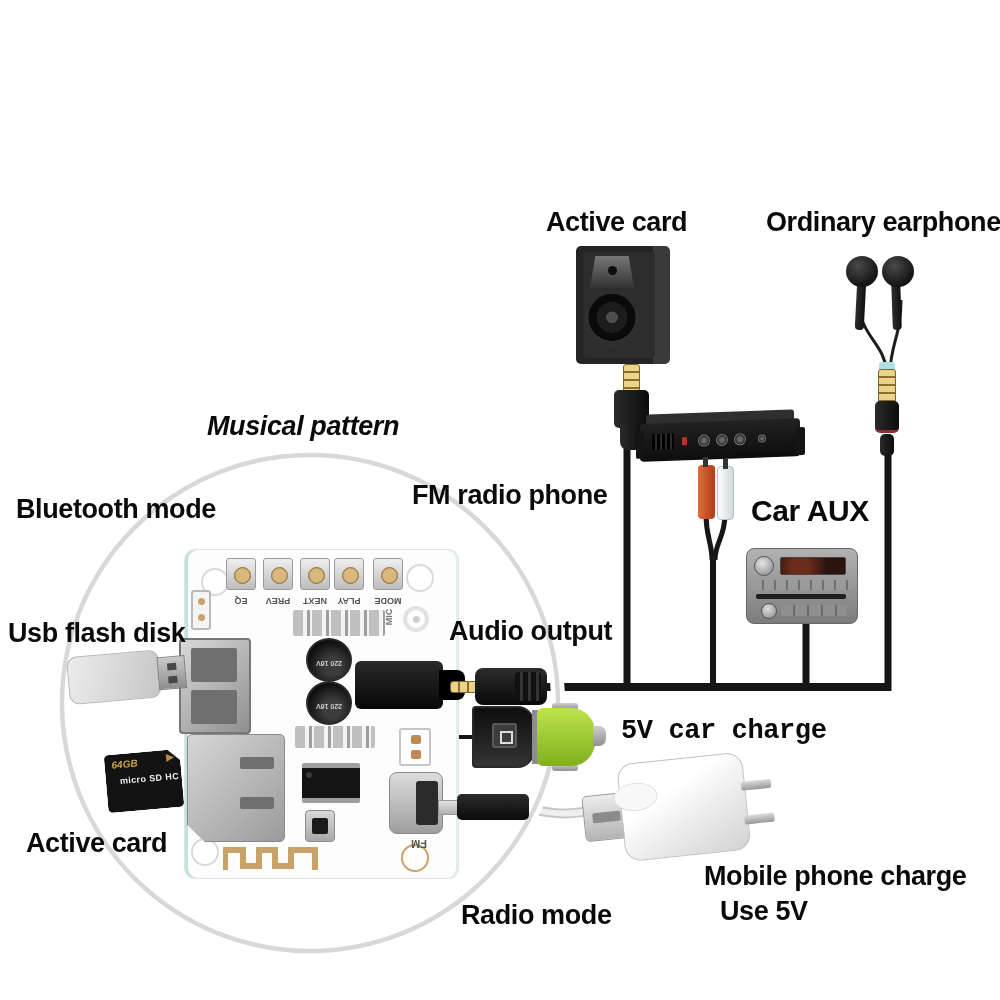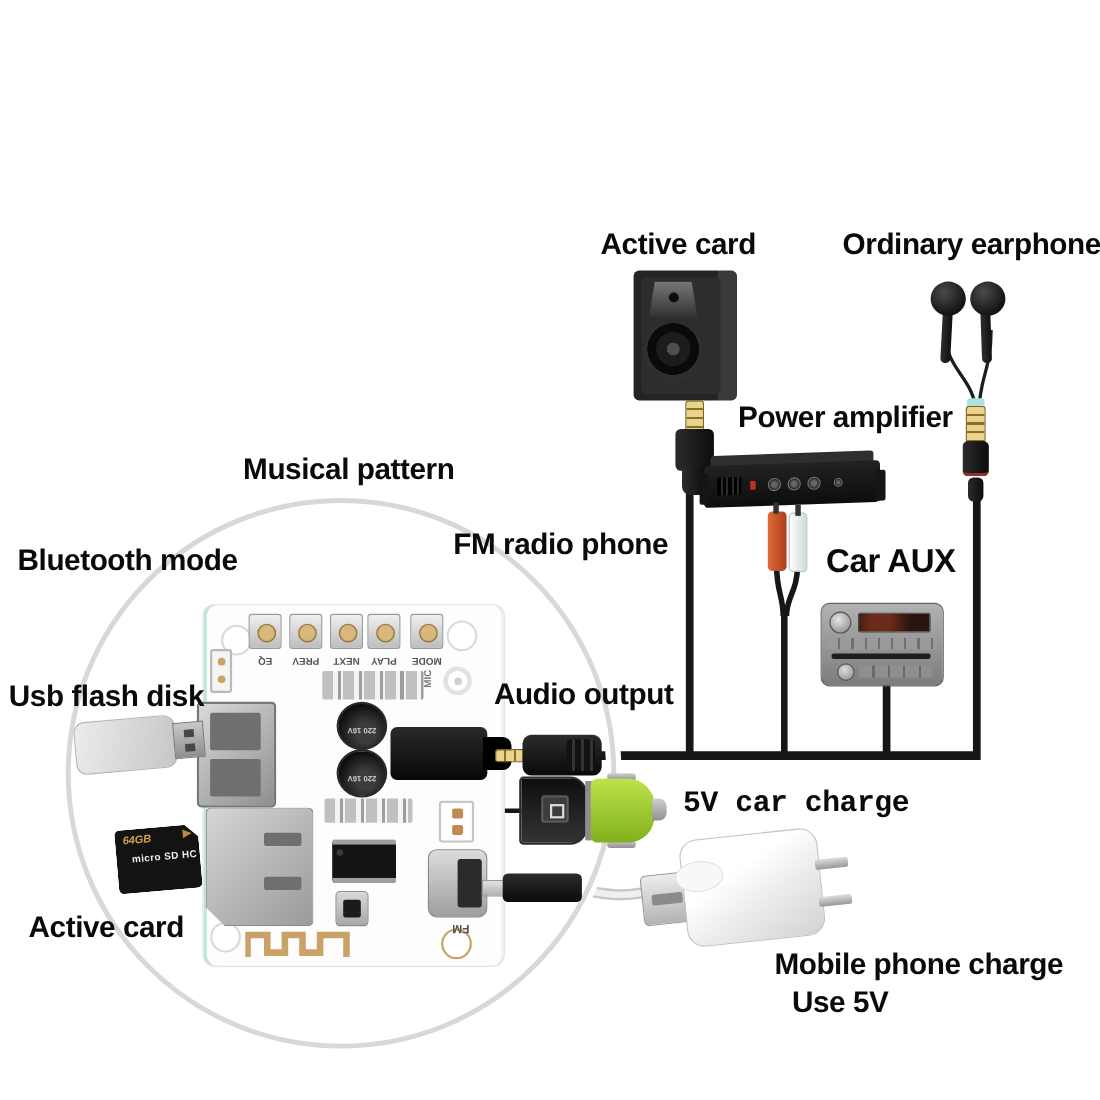--- a/index.html
+++ b/index.html
@@ -294,25 +294,25 @@
     <div class="prong" style="top:66px;"></div>
   </div>
 
   <div class="abs mplug">
     <div class="tip"></div>
     <div class="body"></div>
   </div>
 
   <div class="abs lbl" style="left:546px;top:207px;">Active card</div>
   <div class="abs lbl" style="left:766px;top:207px;">Ordinary earphone</div>
-  <div class="abs lbl" style="left:671px;top:364px;">Power amplifier</div>
-  <div class="abs lbl" style="left:221px;top:411px;">Musical pattern</div>
+  <div class="abs lbl" style="left:207px;top:411px;font-style:italic;">Musical pattern</div>
   <div class="abs lbl" style="left:412px;top:480px;">FM radio phone</div>
   <div class="abs lbl" style="left:16px;top:494px;">Bluetooth mode</div>
   <div class="abs lbl lbl-big" style="left:751px;top:494px;">Car AUX</div>
   <div class="abs lbl" style="left:8px;top:618px;">Usb flash disk</div>
   <div class="abs lbl" style="left:449px;top:616px;">Audio output</div>
   <div class="abs lbl" style="left:621px;top:716px;font-family:Liberation Mono, monospace;">5V car charge</div>
   <div class="abs lbl" style="left:26px;top:828px;">Active card</div>
   <div class="abs lbl" style="left:704px;top:861px;">Mobile phone charge</div>
   <div class="abs lbl" style="left:720px;top:896px;">Use 5V</div>
+  <div class="abs lbl" style="left:461px;top:900px;">Radio mode</div>
 
 </div>
 
 </body></html>

